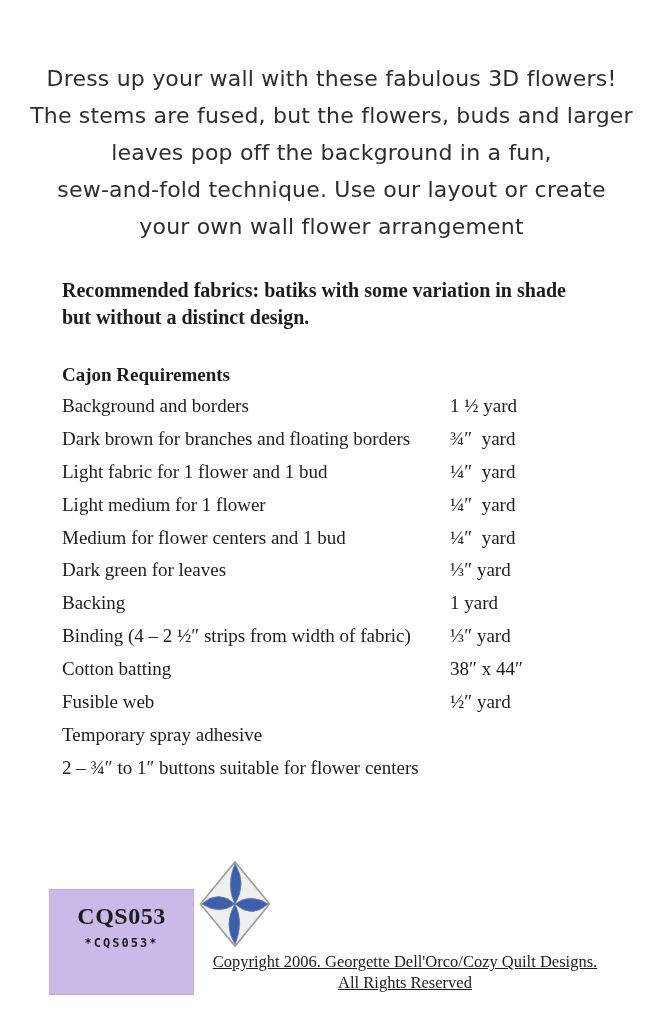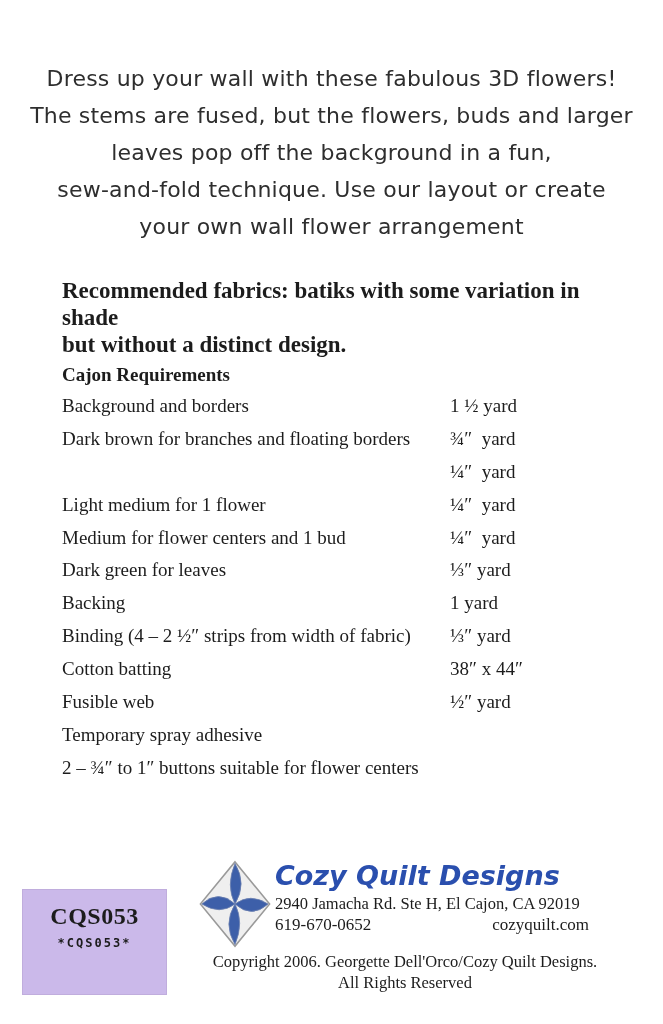--- a/index.html
+++ b/index.html
@@ -19,36 +19,36 @@
     text-align:center;
     font-family:"DejaVu Sans", sans-serif;
     font-size:22px; line-height:37px;
     color:#2e2e2e;
     letter-spacing:0.2px;
   }
 
   
   .recommended {
     position:absolute; top:261px; left:62px; width:540px;
-    font-weight:bold; font-size:23px; line-height:27px;
+    font-weight:bold; font-size:20px; line-height:27px;
   }
 
   
   .fabric-heading {
     position:absolute; top:348px; left:62px;
     font-weight:bold; font-size:19px;
   }
   .req-list { position:absolute; top:379px; left:62px; width:560px; font-size:19px; }
   .req-row { position:relative; height:32.9px; white-space:nowrap; }
   .req-label { display:inline-block; }
   .req-value { position:absolute; left:388px; top:0; white-space:pre; }
 
   
   .sku-box {
-    position:absolute; left:22px; top:873px; width:145px; height:106px;
+    position:absolute; left:49px; top:873px; width:145px; height:106px;
     background:var(--sku_box, #cbb9ea);
     border:1px solid #c0addd; box-sizing:border-box;
     text-align:center;
   }
   .sku-code { font-weight:bold; font-size:24px; margin-top:13px; letter-spacing:0.5px; }
   .sku-barcode {
     font-family:"DejaVu Sans Mono", monospace;
     font-weight:bold; font-size:12px; letter-spacing:2px; margin-top:6px;
   }
 
@@ -63,21 +63,21 @@
     color:var(--accent_blue, #2a4fae);
     white-space:nowrap;
   }
   .brand-address { font-size:16.5px; line-height:21px; margin-top:2px; white-space:nowrap; }
   .brand-row { display:flex; justify-content:space-between; font-size:17px; line-height:22px; }
 
   .copyright {
     position:absolute; top:935px; left:195px; width:420px;
     text-align:center; font-size:16.5px; line-height:21px;
   }
-  .copyright .u { }
+  .copyright .u { text-decoration:underline; }
 </style>
 </head>
 <body>
 
 <div class="page">
 
   <div class="intro">
     <div>Dress up your wall with these fabulous 3D flowers!</div>
     <div>The stems are fused, but the flowers, buds and larger</div>
     <div>leaves pop off the background in a fun,</div>
@@ -95,20 +95,21 @@
   <div class="req-list">
     <div class="req-row">
       <span class="req-label">Background and borders</span>
       <span class="req-value">1 ½ yard</span>
     </div>
     <div class="req-row">
       <span class="req-label">Dark brown for branches and floating borders</span>
       <span class="req-value">¾″  yard</span>
     </div>
     <div class="req-row">
+      <span class="req-label">Light fabric for 1 flower and 1 bud</span>
       <span class="req-value">¼″  yard</span>
     </div>
     <div class="req-row">
       <span class="req-label">Light medium for 1 flower</span>
       <span class="req-value">¼″  yard</span>
     </div>
     <div class="req-row">
       <span class="req-label">Medium for flower centers and 1 bud</span>
       <span class="req-value">¼″  yard</span>
     </div>
@@ -152,28 +153,20 @@
       <svg viewBox="0 0 100 100" preserveAspectRatio="none" aria-hidden="true">
         <polygon points="50,2 98,50 50,98 2,50" fill="#efefef" stroke="#9a9a9a" stroke-width="2"></polygon>
         <g fill="var(--pinwheel_blue, #3d5fa9)" stroke="#6b7fae" stroke-width="1">
           <path d="M50,50 Q37,29 50,4 Q67,27 50,50 Z"></path>
           <path d="M50,50 Q37,29 50,4 Q67,27 50,50 Z" transform="rotate(90 50 50)"></path>
           <path d="M50,50 Q37,29 50,4 Q67,27 50,50 Z" transform="rotate(180 50 50)"></path>
           <path d="M50,50 Q37,29 50,4 Q67,27 50,50 Z" transform="rotate(270 50 50)"></path>
         </g>
       </svg>
     </span>
-    <div class="brand-text">
-      <div class="brand-name">Cozy Quilt Designs</div>
-      <div class="brand-address">2940 Jamacha Rd. Ste H, El Cajon, CA 92019</div>
-      <div class="brand-row">
-        <span>619-670-0652</span>
-        <span>cozyquilt.com</span>
-      </div>
-    </div>
   </div>
 
   <div class="copyright">
     <div class="u">Copyright 2006. Georgette Dell'Orco/Cozy Quilt Designs.</div>
     <div class="u">All Rights Reserved</div>
   </div>
 
 </div>
 
 </body></html>

